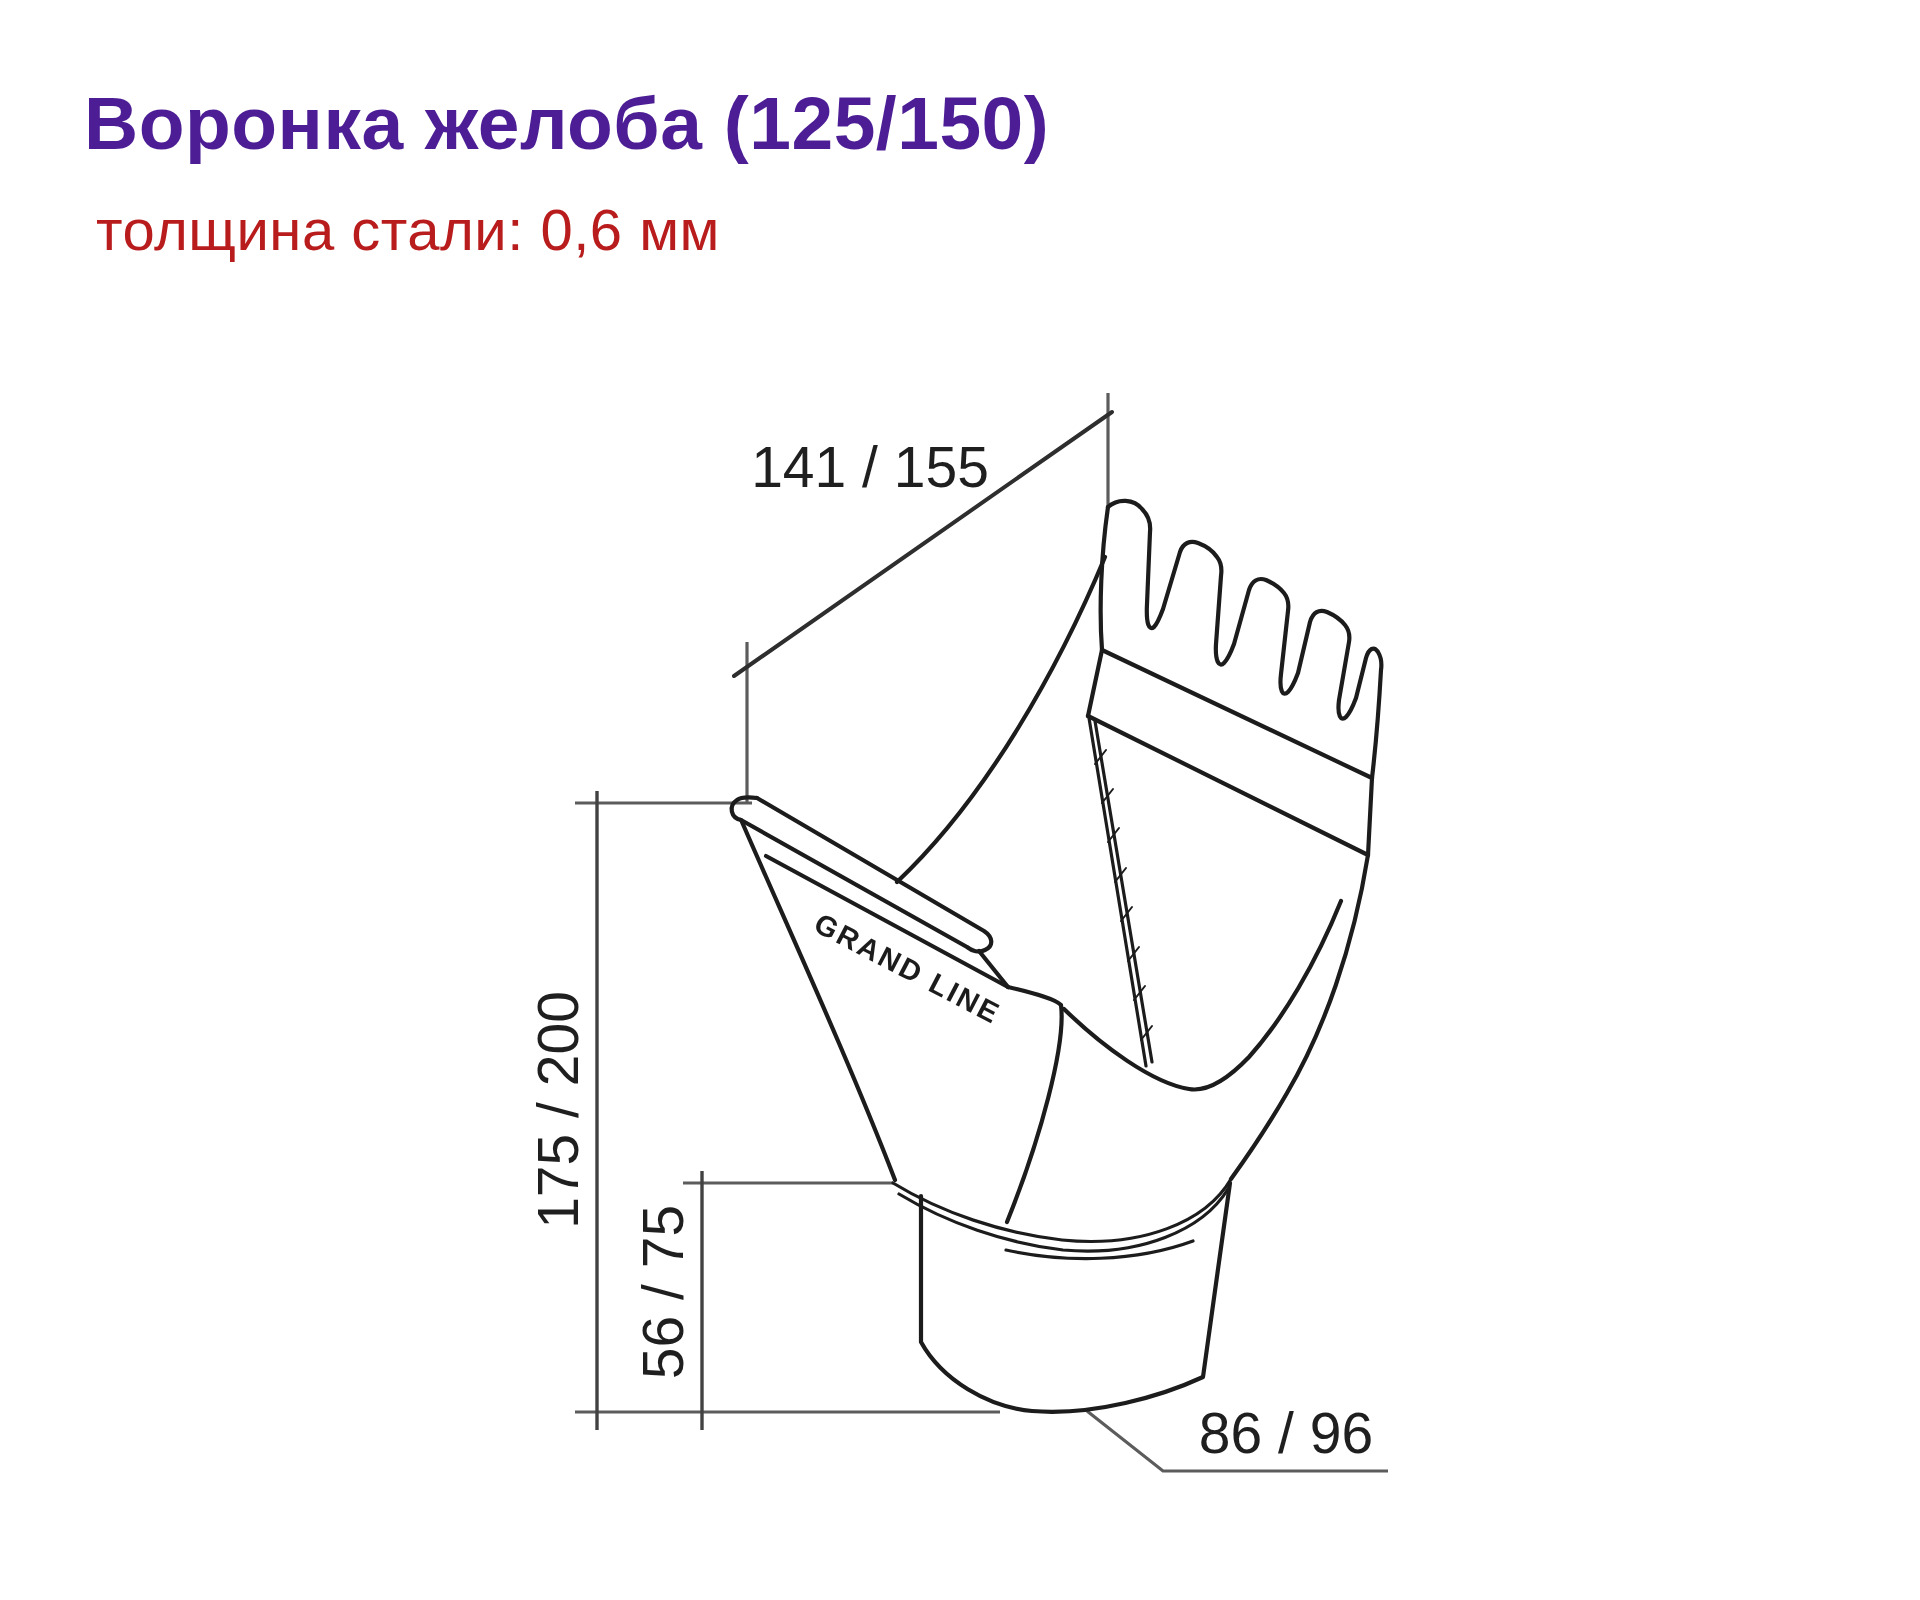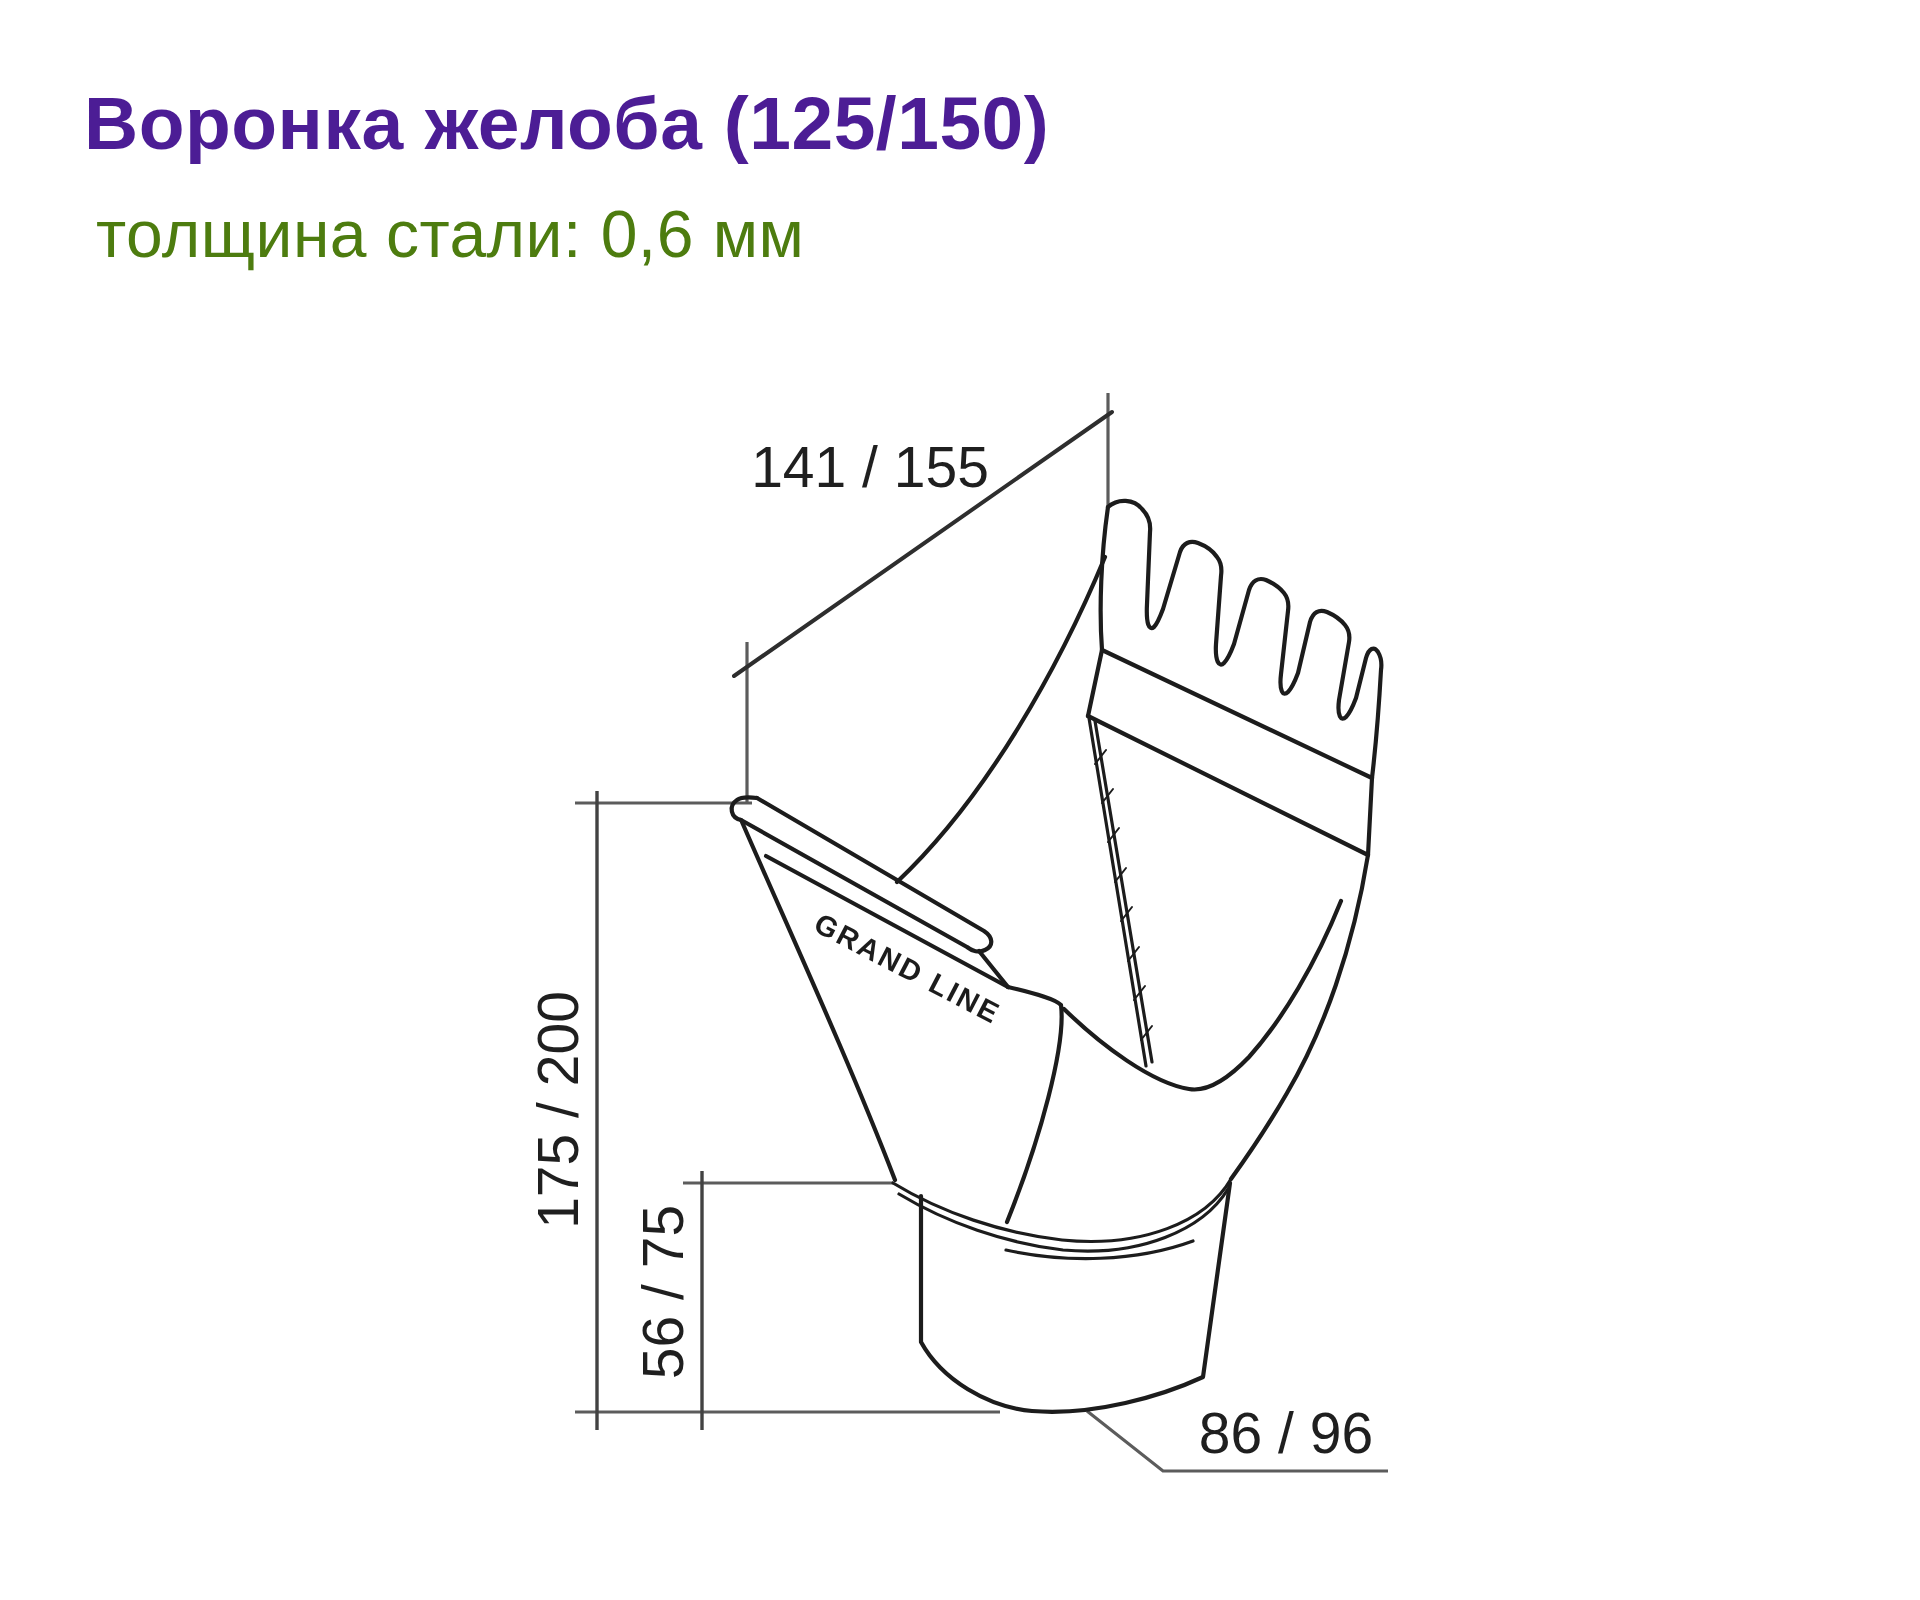--- a/index.html
+++ b/index.html
@@ -11,22 +11,22 @@
     overflow:hidden;
   }
   .stage{position:absolute;inset:0;}
   .title{
     position:absolute;left:84px;top:82px;
     font-size:75px;line-height:1.1;font-weight:700;
     color:#4c1d95;letter-spacing:0.5px;white-space:nowrap;
   }
   .subtitle{
     position:absolute;left:96px;top:198px;
-    font-size:66px;line-height:1.1;font-weight:400;
-    color:#4d7c0f;letter-spacing:0.5px;white-space:nowrap;
+    font-size:58px;line-height:1.1;font-weight:400;
+    color:#b91c1c;letter-spacing:0.5px;white-space:nowrap;
   }
   svg{position:absolute;left:0;top:0;}
   .obj{stroke:#1c1c1c;stroke-width:4.2;fill:none;stroke-linecap:round;stroke-linejoin:round;}
   .obj-thin{stroke:#1c1c1c;stroke-width:3.2;fill:none;stroke-linecap:round;stroke-linejoin:round;}
   .ext{stroke:#5c5c5c;stroke-width:3.2;fill:none;stroke-linecap:butt;}
   .dim{stroke:#424242;stroke-width:3.4;fill:none;stroke-linecap:butt;}
   .dim-dark{stroke:#2e2e2e;stroke-width:4;fill:none;stroke-linecap:round;}
   .hatch{stroke:#1c1c1c;stroke-width:2;fill:none;stroke-linecap:round;}
   .dimlabel{
     font-family:"Liberation Sans","DejaVu Sans",sans-serif;

